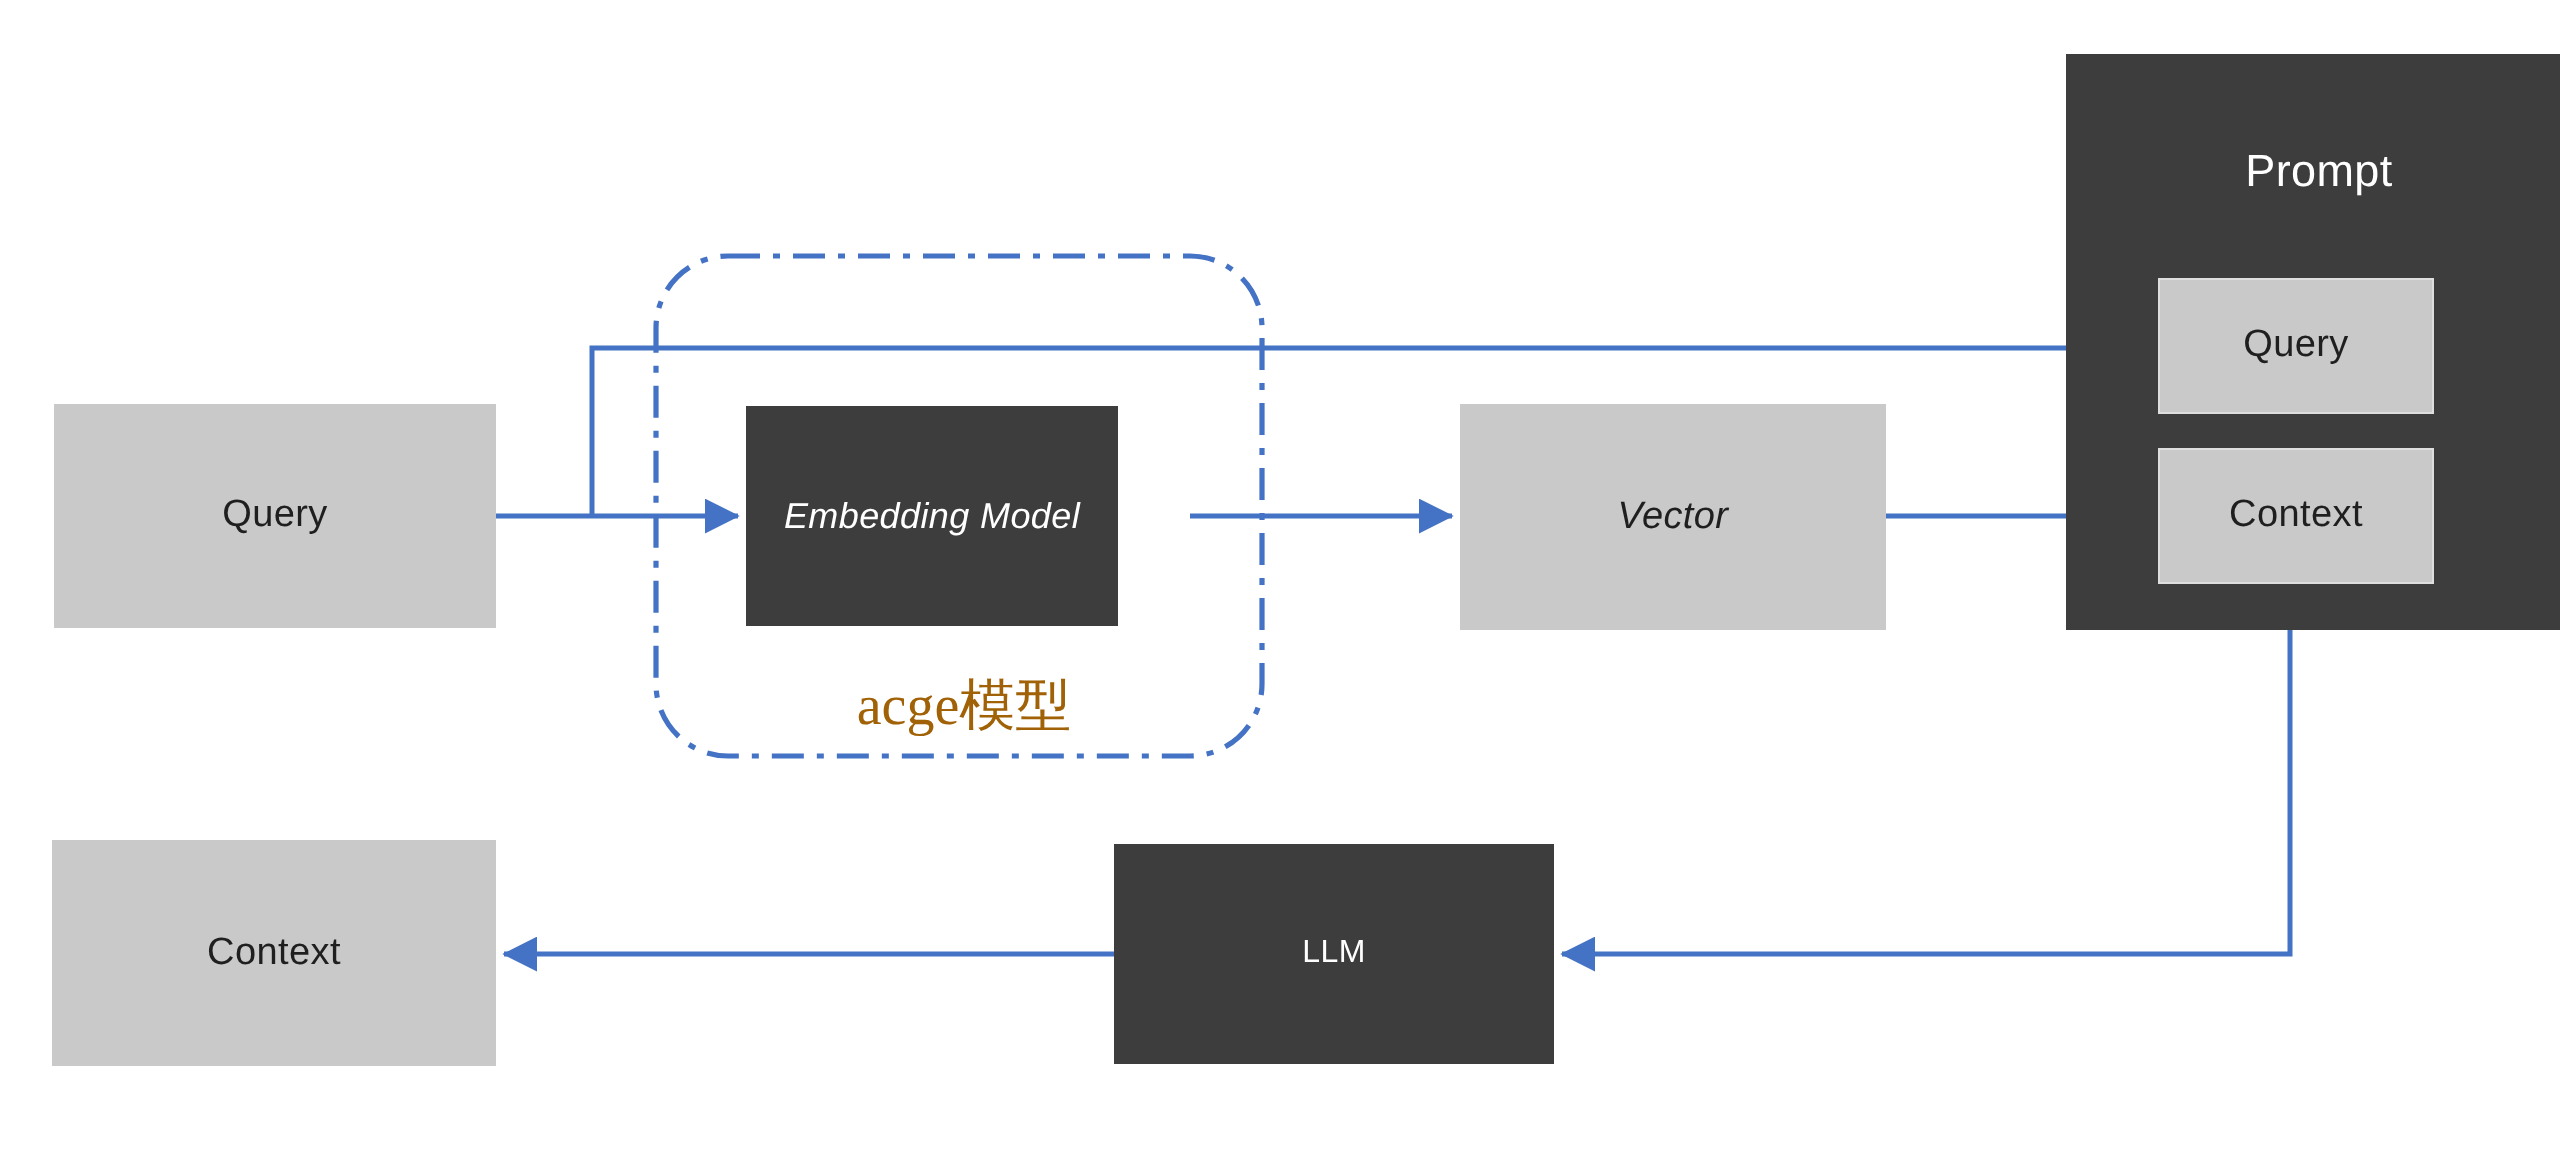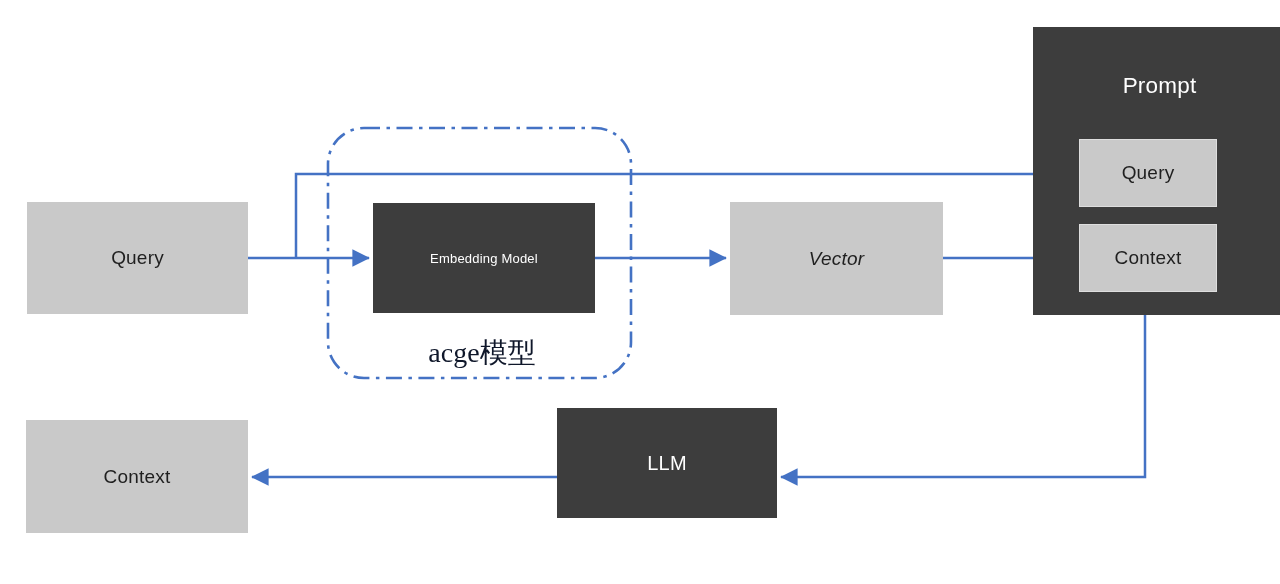--- a/index.html
+++ b/index.html
@@ -21,40 +21,40 @@
   .edges{position:absolute;left:0;top:0;width:1280px;height:584px;pointer-events:none;}
   .edge{stroke:var(--arrow);stroke-width:2.5;fill:none;}
   .group-outline{stroke:var(--arrow);stroke-width:2.6;fill:none;stroke-dasharray:16 6.5 3.5 6.5;}
   .node{
     position:absolute;display:flex;align-items:center;justify-content:center;
     font-size:19px;color:var(--text-dark);letter-spacing:.2px;
   }
   .light{background:var(--box-light);}
   .dark{background:var(--box-dark);color:var(--text-light);}
   #node-query{left:27px;top:202px;width:221px;height:112px;}
-  #node-embedding{left:373px;top:203px;width:222px;height:110px;font-size:13px;}
+  #node-embedding{left:373px;top:203px;width:186px;height:110px;font-size:18px;font-style:italic;}
   #acge-label{
     position:absolute;left:332px;top:334px;width:300px;text-align:center;
-    font-family:"Liberation Serif","DejaVu Serif",serif;font-size:28px;color:#0f172a;
+    font-family:"Liberation Serif","DejaVu Serif",serif;font-size:28px;color:#a16207;
   }
   #node-vector{left:730px;top:202px;width:213px;height:113px;font-style:italic;}
   #node-prompt{left:1033px;top:27px;width:253px;height:288px;}
   #prompt-title{
     position:absolute;top:46px;left:0;width:100%;text-align:center;
     font-size:22.5px;color:var(--text-light);
   }
   .prompt-slot{
     position:absolute;left:46px;width:138px;height:68px;
     background:var(--box-light);border:1.5px solid var(--inner-border);
     display:flex;align-items:center;justify-content:center;
     font-size:19px;color:var(--text-dark);box-sizing:border-box;
   }
   #prompt-slot-query{top:112px;}
   #prompt-slot-context{top:197px;justify-content:center;}
-  #node-llm{left:557px;top:408px;width:220px;height:110px;font-size:20px;}
+  #node-llm{left:557px;top:422px;width:220px;height:110px;font-size:16px;}
   #node-response{left:26px;top:420px;width:222px;height:113px;}
 </style>
 </head>
 <body>
 
 <div class="stage">
 
   <svg class="edges" viewBox="0 0 1280 584" xmlns="http://www.w3.org/2000/svg">
     <defs>
       <marker id="arrowhead" viewBox="0 0 10 10" refX="9.5" refY="5" markerWidth="7" markerHeight="7" orient="auto-start-reverse">

